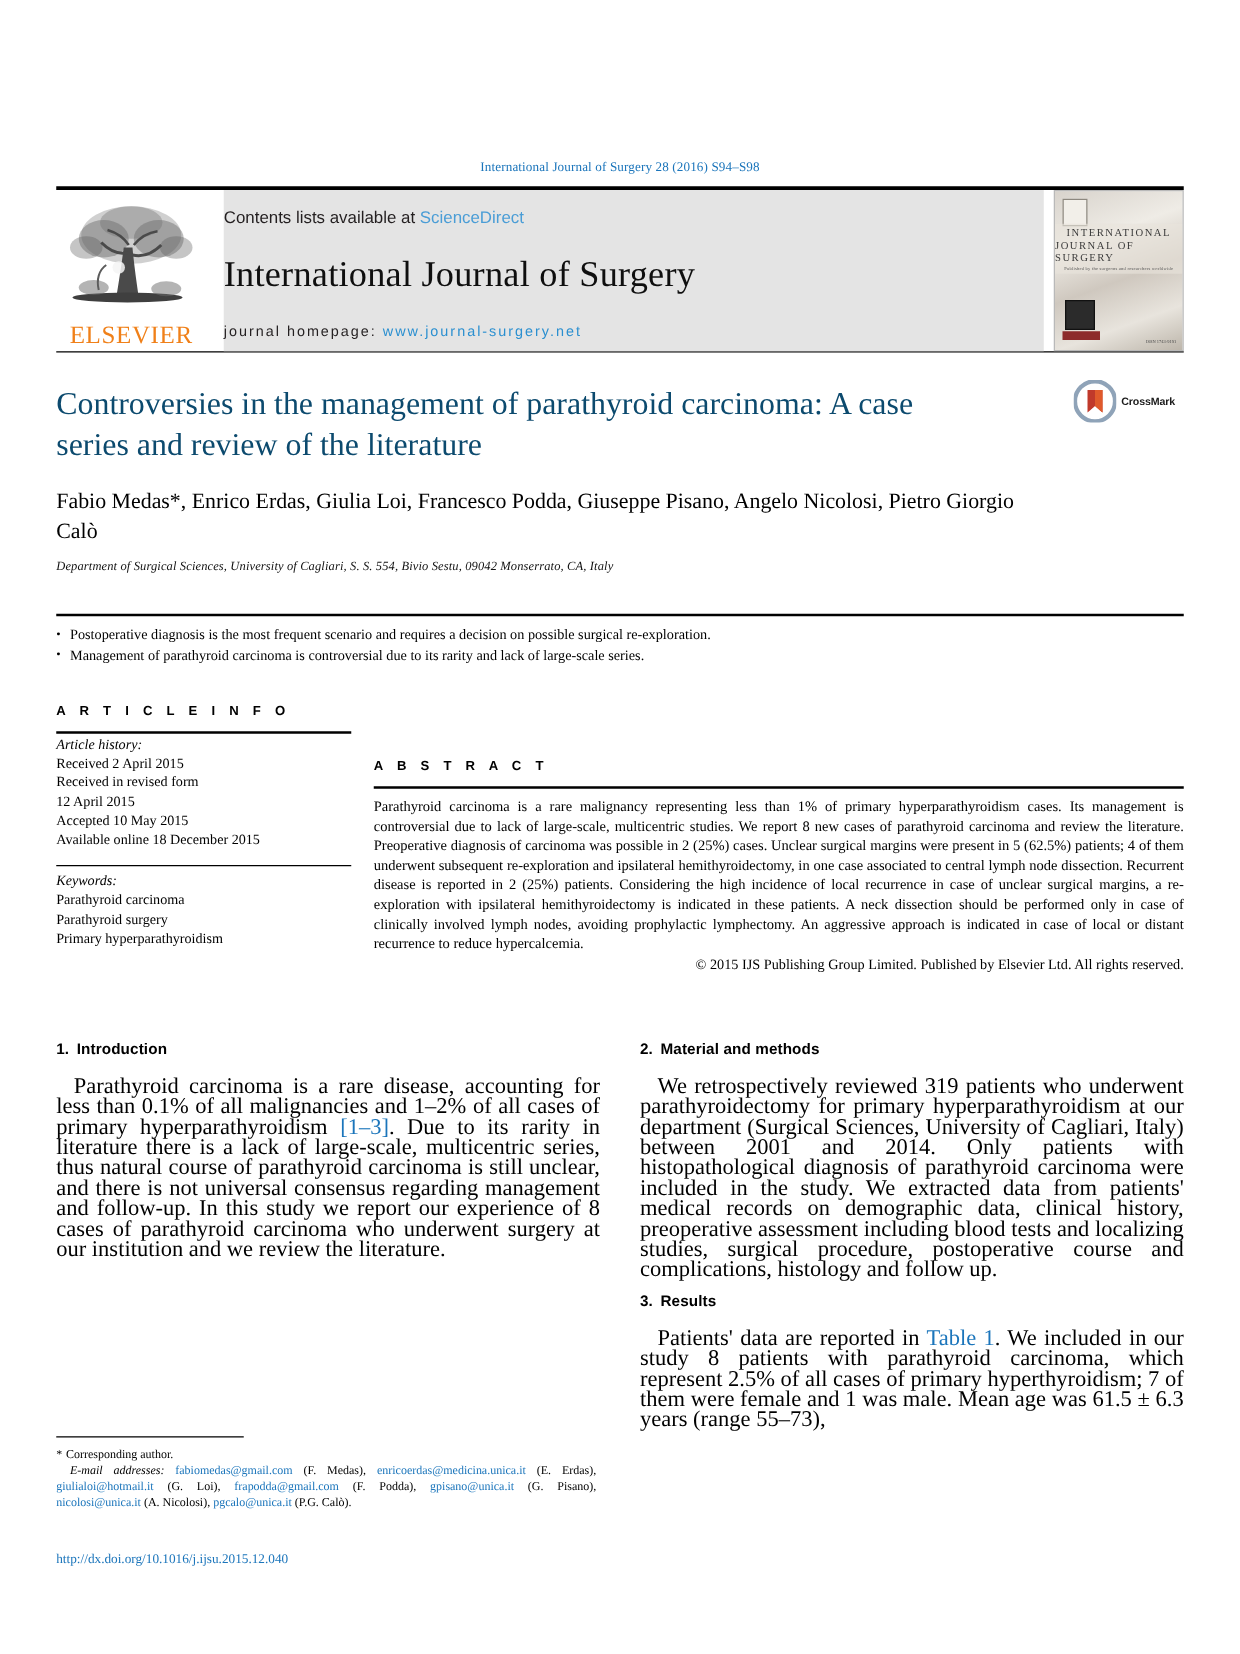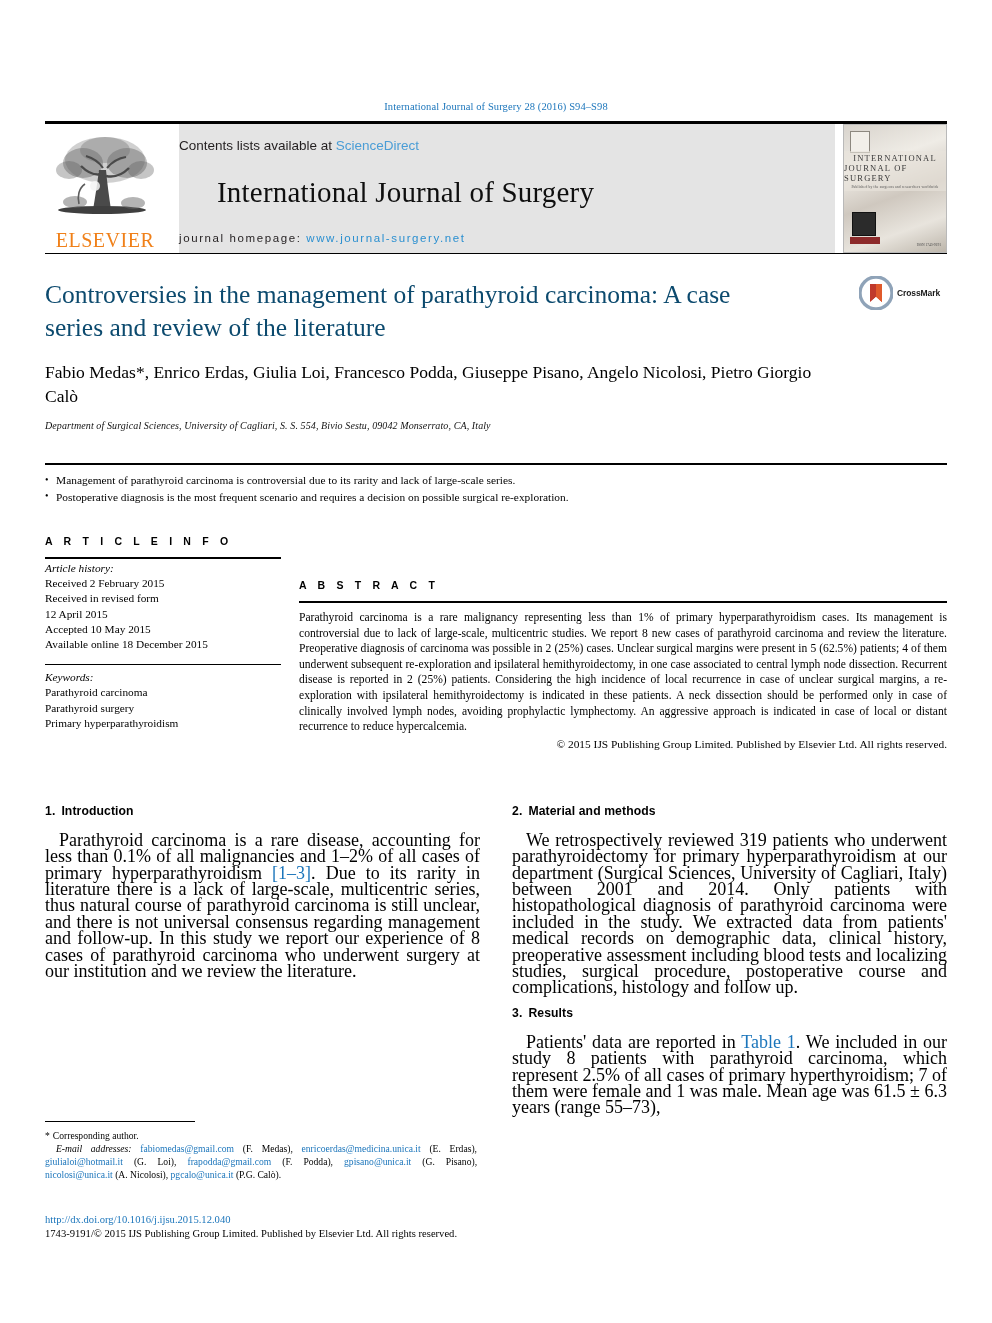--- a/index.html
+++ b/index.html
@@ -17,20 +17,21 @@
   .page { position: relative; width: 992px; height: 1323px; padding: 0; }
 
   
   .running-head {
     text-align: center;
     font-family: "Liberation Serif", serif;
     font-size: 10.5px;
     color: #1b75bb;
     padding-top: 101px;
     letter-spacing: .1px;
+    margin-top: 28px;
   }
 
   
   .masthead-wrap {
     margin: 9px 45px 0 45px;
     border-top: 3px solid #000;
     padding-top: 0;
     position: relative;
     display: flex;
     align-items: stretch;
@@ -68,21 +69,20 @@
     font-family: "Liberation Sans", sans-serif;
     font-size: 13.5px;
     color: #231f20;
   }
   .contents-line .sd { color: #4a9dd6; }
   .journal-title {
     font-family: "Liberation Serif", serif;
     font-size: 29px;
     color: #0f0f0f;
     letter-spacing: .2px;
-    margin-left: 38px;
   }
   .homepage-line {
     font-family: "Liberation Sans", sans-serif;
     font-size: 11.5px;
     letter-spacing: 1.6px;
     color: #231f20;
   }
   .homepage-line .hp { color: #2a8fd0; }
 
   .cover-thumb {
@@ -350,33 +350,33 @@
         <path d="M17 8 L23 8 L23 26 L17 21 Z" fill="#e05a2b"></path>
         <path d="M14 24 L17 21 L20 24 L17 25.5 Z" fill="#ffffff"></path>
       </svg>
       <span class="crossmark-label">CrossMark</span>
     </div>
   </div>
 
   <div class="hl-block">
     <div class="hl-rule"></div>
     <ul class="hl-list">
+      <li>Postoperative diagnosis is the most frequent scenario and requires a decision on possible surgical re-exploration.</li>
       <li>Management of parathyroid carcinoma is controversial due to its rarity and lack of large-scale series.</li>
-      <li>Postoperative diagnosis is the most frequent scenario and requires a decision on possible surgical re-exploration.</li>
     </ul>
   </div>
 
   <div class="info-abs">
 
     <div class="col-info">
       <div class="section-label">A R T I C L E  I N F O</div>
       <div class="rule-2"></div>
       <div class="info-body">
         <div class="ital">Article history:</div>
-        <div>Received 2 February 2015</div>
+        <div>Received 2 April 2015</div>
         <div>Received in revised form</div>
         <div>12 April 2015</div>
         <div>Accepted 10 May 2015</div>
         <div>Available online 18 December 2015</div>
       </div>
       <div class="kw-rule"></div>
       <div class="info-body kw-body">
         <div class="ital">Keywords:</div>
         <div>Parathyroid carcinoma</div>
         <div>Parathyroid surgery</div>
@@ -433,16 +433,15 @@
       <span>(G. Pisano)</span>,
       <span class="link">nicolosi@unica.it</span>
       <span>(A. Nicolosi)</span>,
       <span class="link">pgcalo@unica.it</span>
       <span>(P.G. Calò)</span>.
     </div>
   </div>
 
   <div class="doi-block">
     <div class="doi-line">http://dx.doi.org/10.1016/j.ijsu.2015.12.040</div>
-    <div class="issn-line">1743-9191/© 2015 IJS Publishing Group Limited. Published by Elsevier Ltd. All rights reserved.</div>
   </div>
 
 </div>
 
 </body></html>

